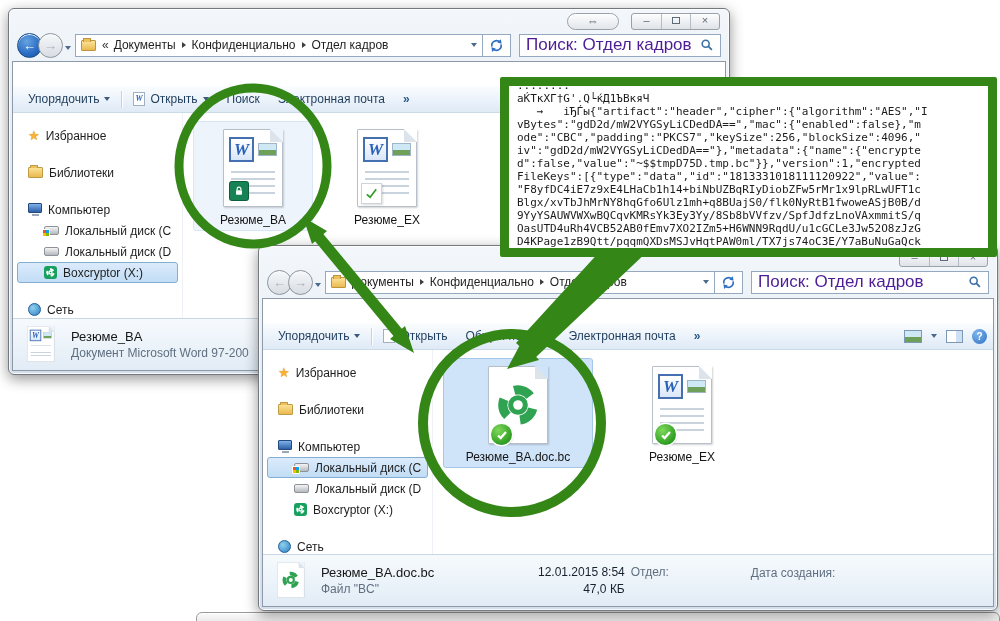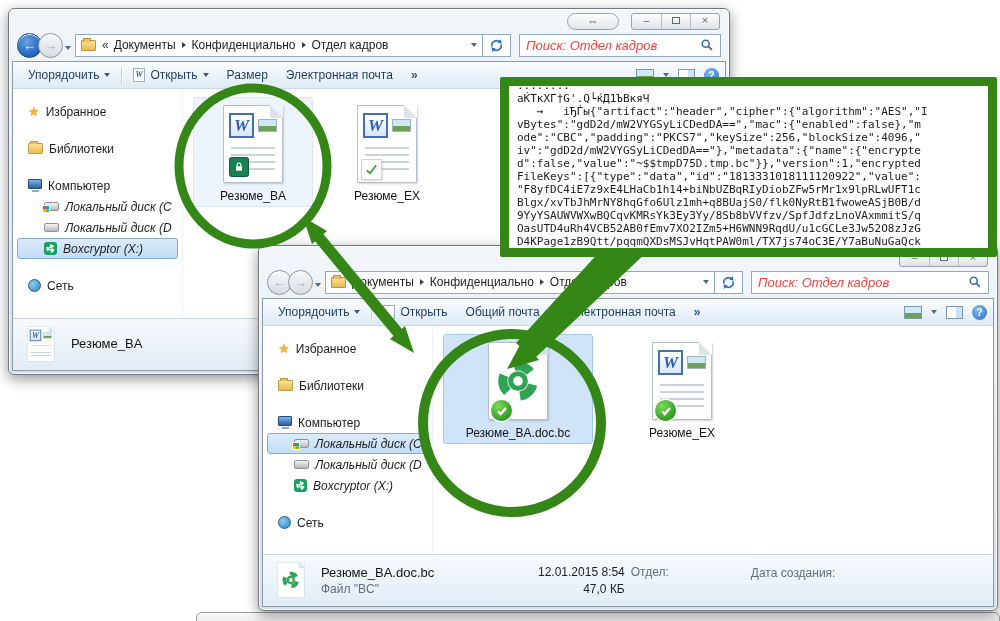--- a/index.html
+++ b/index.html
@@ -41,45 +41,45 @@
   .tri-down { display:inline-block; width:0; height:0; border-left:3.5px solid transparent; border-right:3.5px solid transparent; border-top:4px solid #4b6a8c; }
   .tri-right { display:inline-block; width:0; height:0; border-top:3.5px solid transparent; border-bottom:3.5px solid transparent; border-left:4.5px solid #3d3d3d; margin:0 6px; }
   .addrfield { flex:1 1 auto; height:23px; background:#fff; border:1px solid #94a9bf; display:flex; align-items:center; padding:0 5px; font-size:12px; color:#1f1f1f; min-width:0; overflow:hidden; }
   .folder-ic { width:15px; height:11px; background:linear-gradient(#fce39b,#eaba50); border:1px solid #bb9440; border-radius:1px; position:relative; margin-right:6px; flex:0 0 auto; }
   .folder-ic::before { content:""; position:absolute; top:-3px; left:1px; width:6px; height:3px; background:#eec05c; border:1px solid #bb9440; border-bottom:none; }
   .crumb-prefix { margin-right:5px; color:#333; }
   .crumb { white-space:nowrap; }
   .addr-dd { margin-left:auto; }
   .refreshbtn { width:28px; height:23px; background:#fff; border:1px solid #94a9bf; border-left:none; display:flex; align-items:center; justify-content:center; flex:0 0 auto; }
   .searchbox { height:23px; background:#fff; border:1px solid #94a9bf; margin-left:8px; display:flex; align-items:center; padding:0 6px; flex:0 0 auto; }
-  .searchbox .stext { font-style:italic; color:#ef4444; font-size:13px; flex:1; }
+  .searchbox .stext { color:#4c1d95; font-size:17px; flex:1; }
   .w1-search { width:202px; }
   .w2-search { width:238px; }
 
   
   .wbody { flex:1 1 auto; margin:0 3px 3px 3px; border:1px solid #8d99a6; background:#fff; display:flex; flex-direction:column; min-height:0; }
   .toolbar { height:27px; flex:0 0 27px; display:flex; align-items:center; padding:0 6px;
-    background:linear-gradient(#fbfdfe,#ecf3fb 50%,#dfeaf6); border-bottom:1px solid #ccd9e7; font-size:12px; color:#1f3d5c; }
+    background:linear-gradient(#fbfdfe,#ecf3fb 50%,#dfeaf6); border-bottom:1px solid #ccd9e7; font-size:12px; color:#1f3d5c;margin-top:24px; }
   .tbitem { display:flex; align-items:center; gap:5px; padding:0 9px; height:22px; white-space:nowrap; }
   .tbitem .tri-down { border-top-color:#3d597a; }
   .tbsep { width:1px; height:17px; background:#c3d2e1; box-shadow:1px 0 0 #fff; margin:0 2px; }
   .tb-more { font-weight:bold; color:#2b5a8a; }
   .tb-spacer { flex:1; }
   .tb-mini-doc { width:12px; height:14px; background:#fff; border:1px solid #9fb0c2; position:relative; }
   .tb-mini-doc.word::before { content:"W"; position:absolute; left:1px; top:1px; font:bold italic 8px/10px "Liberation Serif", serif; color:#2a61b8; }
   .tb-views { width:18px; height:13px; border:1px solid #7b98b5; background:linear-gradient(#cfe8f5 0 55%, #6fa05a 55%); }
   .tb-preview { width:17px; height:13px; border:1px solid #7b98b5; background:linear-gradient(90deg,#fff 0 60%, #cfe0f2 60%); }
   .tb-help { width:15px; height:15px; border-radius:50%; background:radial-gradient(circle at 35% 30%, #7db7f0, #2f6fc1); color:#fff; font-size:10px; font-weight:bold; text-align:center; line-height:15px; }
   .tb-right { display:flex; align-items:center; gap:9px; }
 
   .content { flex:1 1 auto; display:flex; min-height:0; background:#fff; }
   
   .sidebar { width:170px; flex:0 0 170px; padding-top:12px; font-size:12px; color:#1e1e1e; border-right:1px solid #eef2f6; }
   .sbitem { height:21px; display:flex; align-items:center; gap:6px; padding-left:10px; margin:0 4px; border:1px solid transparent; border-radius:3px; white-space:nowrap; overflow:hidden; }
-  .sbitem.child { padding-left:26px;font-style:italic; }
+  .sbitem.child { padding-left:26px; }
   .sbitem.gap { margin-top:16px; }
   .sbitem.selected { background:linear-gradient(#dcebfc,#c1ddf5); border-color:#84aed1; }
   .sb-ic { flex:0 0 auto; display:inline-flex; align-items:center; justify-content:center; }
   .sb-star { color:#f9b233; font-size:13px; text-shadow:0 0 1px #c9831f; }
   .sb-folder { width:15px; height:11px; background:linear-gradient(#fbe294,#e9b94f); border:1px solid #c09b46; border-radius:1px; position:relative; }
   .sb-folder::before { content:""; position:absolute; top:-3px; left:1px; width:6px; height:2px; background:#eec05c; border:1px solid #c09b46; border-bottom:none; }
   .sb-computer { width:14px; height:10px; background:linear-gradient(#7fb2e8,#2d5fa8); border:1px solid #24497e; border-radius:1px; position:relative; margin-bottom:3px; }
   .sb-computer::after { content:""; position:absolute; left:3px; bottom:-4px; width:7px; height:2px; background:#9aa7b8; }
   .sb-drive { width:15px; height:9px; background:linear-gradient(#f4f4f4,#b5b9be); border:1px solid #8e9399; border-radius:2px; position:relative; }
   .sb-drive .flag { position:absolute; left:-3px; bottom:-3px; width:8px; height:8px;
@@ -190,21 +190,21 @@
             <span>Упорядочить</span>
             <i class="tri-down"></i>
           </div>
         <div class="tbsep"></div>
         <div class="tbitem">
             <span class="tb-mini-doc word"></span>
             <span>Открыть</span>
             <i class="tri-down"></i>
           </div>
         <div class="tbitem">
-            <span>Размер</span>
+            <span>Поиск</span>
           </div>
         <div class="tbitem">
             <span>Электронная почта</span>
           </div>
         <div class="tbitem tb-more">
             <span>»</span>
           </div>
         <div class="tb-spacer"></div>
         <div class="tb-right">
           <span class="tb-views"></span>
@@ -294,20 +294,21 @@
         <div class="dicon">
           <div class="page">
             <span class="fold"></span>
             <span class="wbox">W</span>
             <span class="thumb"></span>
             <span class="tlines"></span>
           </div>
         </div>
         <div>
           <div class="dname">Резюме_BA</div>
+          <div class="dsub">Документ Microsoft Word 97-200</div>
         </div>
       </div>
     </div>
   </div>
 
   <div class="win win2">
     <div class="titlebar">
       <div class="wbtn-group">
         <div class="wbtn"><span>–</span></div>
         <div class="wbtn"><span class="maxbox"></span></div>

